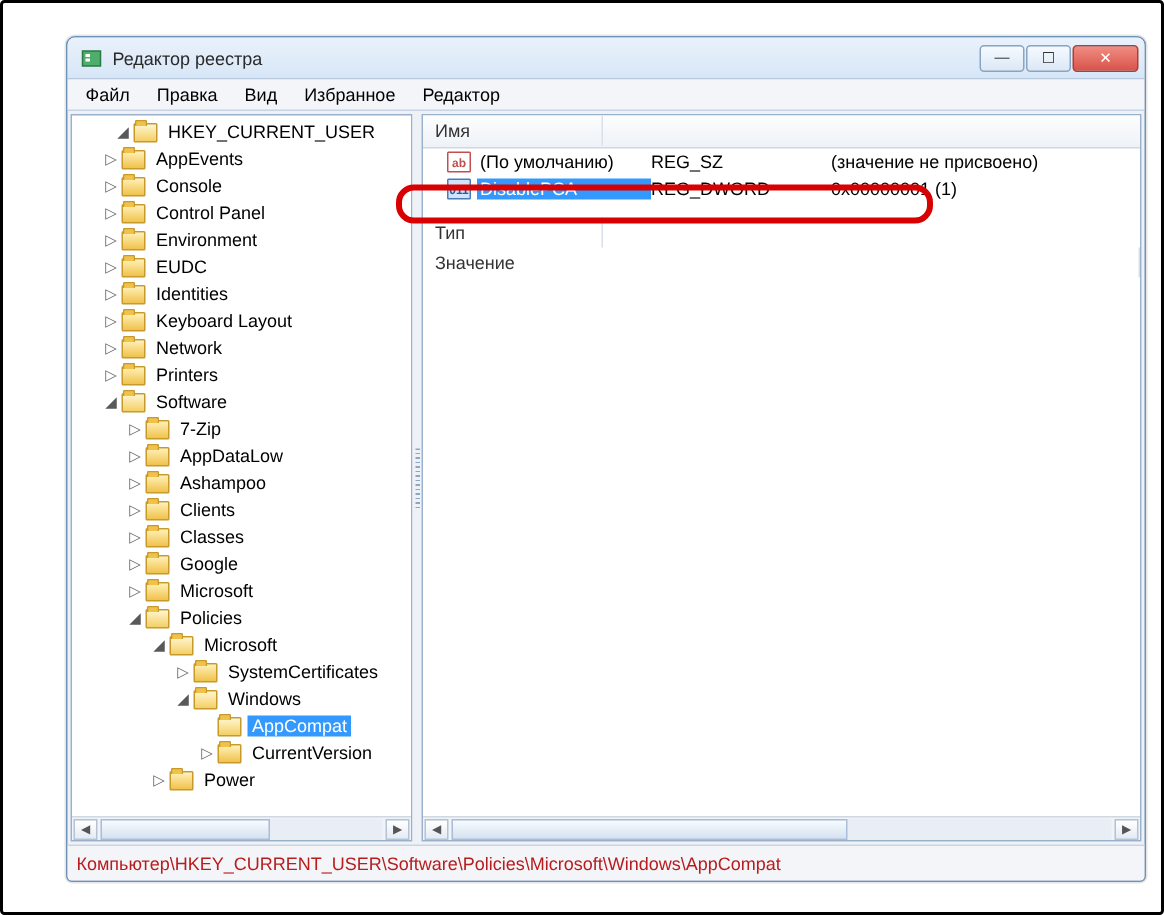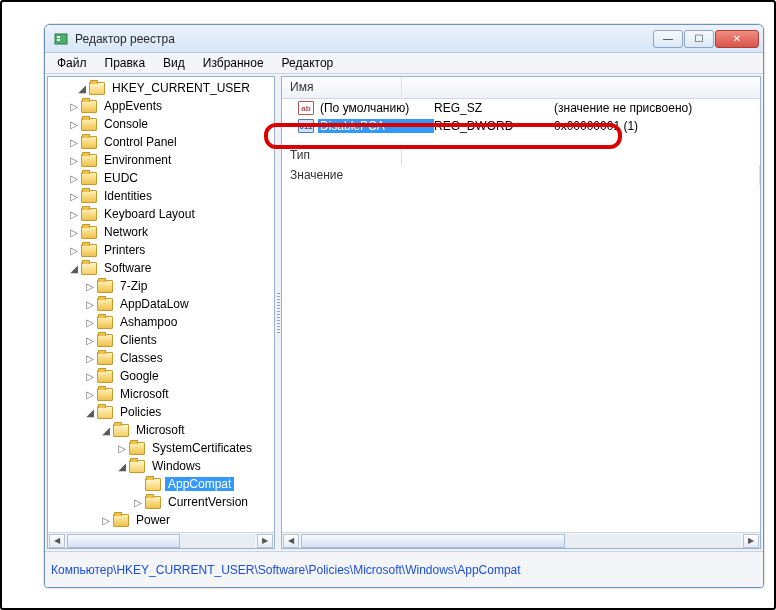--- a/index.html
+++ b/index.html
@@ -50,21 +50,21 @@
 .col-name { width:120px; } .col-type { width:120px;margin-top:48px; } .col-val { flex:1; }
 
 .list-body { flex:1; overflow:hidden; }
 .list-row { display:flex; align-items:center; height:18px; padding-left:16px; cursor:default;}
 .val-icon { width:16px; height:14px; margin-right:4px; border:1px solid; border-radius:1px; display:flex; align-items:center; justify-content:center; font-size:8px; font-weight:bold;}
 .val-icon.sz { background:#fff; border-color:#c05050; color:#c05050; }
 .val-icon.dw { background:#d0e4fb; border-color:#4a7ab8; color:#2a5a9a; }
 .cell-name { width:116px; padding:0 2px; } .cell-type { width:120px; } .cell-val { flex:1; }
 .cell-name.sel { background:#3399ff; color:#fff; }
 
-.statusbar { height:36px; border-top:1px solid #c9d4e2; background:#f3f5f8; display:flex; align-items:center; padding:0 6px; color:#1d4ed8;}
+.statusbar { height:24px; border-top:1px solid #c9d4e2; background:#f3f5f8; display:flex; align-items:center; padding:0 6px; color:#b91c1c;}
 </style>
 </head>
 <body>
 
 <div class="outer-frame"></div>
 <div class="highlight"></div>
 
 <div class="window">
   <div class="titlebar">
     <span class="titlebar-icon">

